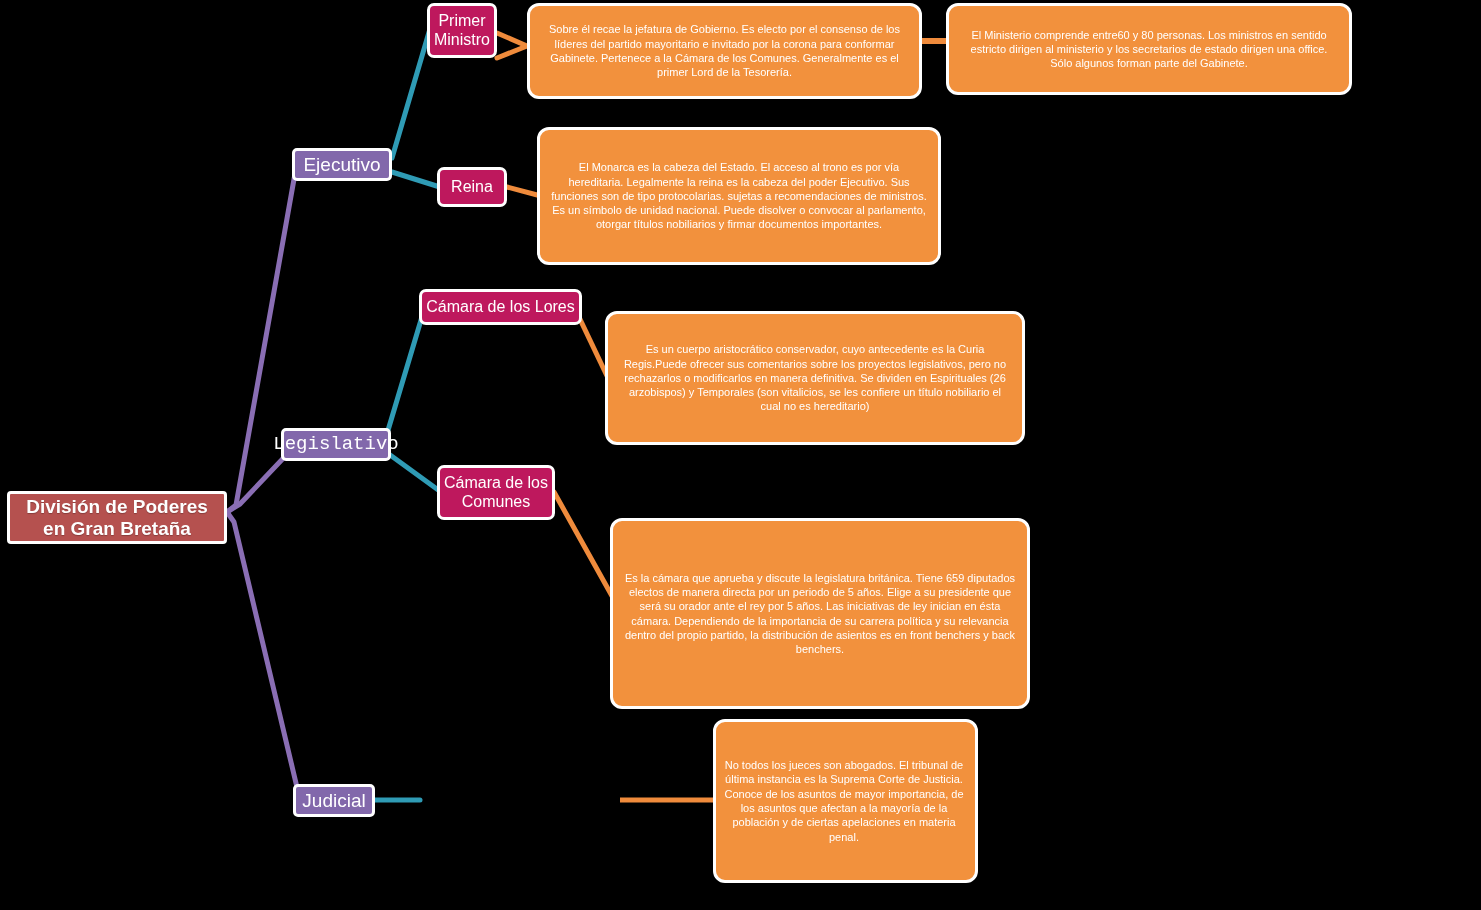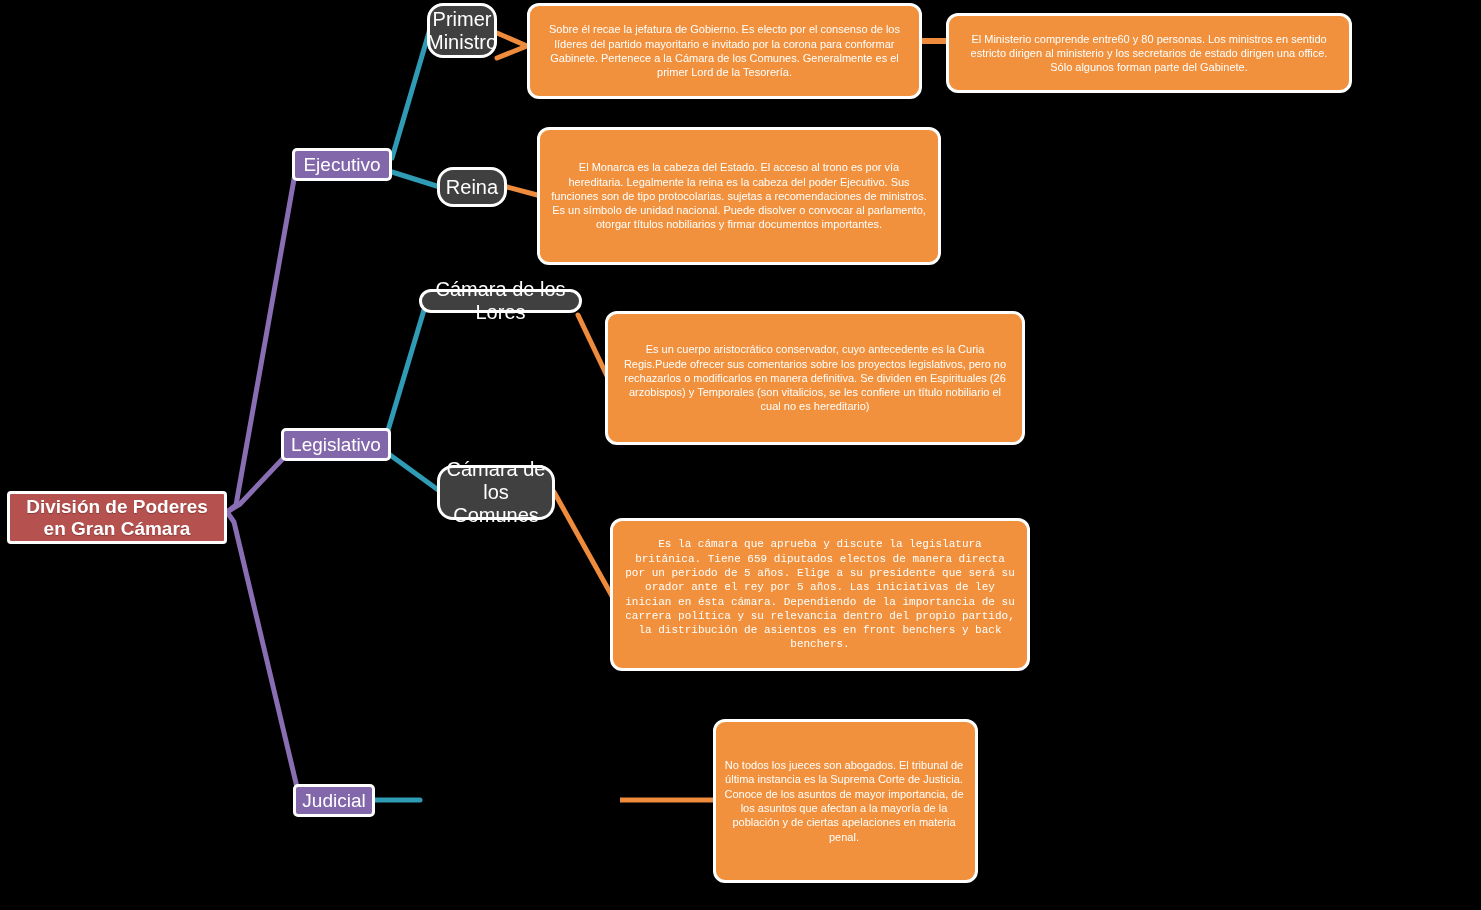--- a/index.html
+++ b/index.html
@@ -41,23 +41,23 @@
     font-size: 19px;
     border-radius: 4px;
     text-shadow: 0 1px 1px rgba(0,0,0,.25);
   }
   .node-branch {
     background: #8268ab;
     font-size: 19px;
     border-radius: 5px;
   }
   .node-topic {
-    background: #404040;
-    font-size: 20px;
-    border-radius: 16px;
+    background: #be185d;
+    font-size: 16px;
+    border-radius: 7px;
   }
   .node-note {
     background: #f2913d;
     font-size: 11px;
     border-radius: 12px;
     padding: 6px 10px;
     line-height: 1.3;
     text-align: center;
   }
   .node-note .txt { display: block; width: 100%; }
@@ -83,76 +83,76 @@
     <path d="M 922 41 L 946 41" fill="none" stroke="#ef8b3c" stroke-width="6" stroke-linecap="butt"></path>
     <path d="M 507 187 L 541 196" fill="none" stroke="#ef8b3c" stroke-width="5" stroke-linecap="round"></path>
     <path d="M 578 315 L 608 378" fill="none" stroke="#ef8b3c" stroke-width="5" stroke-linecap="round"></path>
     <path d="M 554 492 L 612 596" fill="none" stroke="#ef8b3c" stroke-width="5" stroke-linecap="round"></path>
     <path d="M 620 800 L 716 800" fill="none" stroke="#ef8b3c" stroke-width="5" stroke-linecap="butt"></path>
   </svg>
 
   <div class="node node-root" style="left:7px; top:491px; width:220px; height:53px;">
     <span>
       <span>División de Poderes</span><br>
-      <span>en Gran Cámara</span>
+      <span>en Gran Bretaña</span>
     </span>
   </div>
 
   <div class="node node-branch" style="left:292px; top:148px; width:100px; height:33px;">
     <span>Ejecutivo</span>
   </div>
 
-  <div class="node node-branch" style="left:281px; top:428px; width:110px; height:33px;">
+  <div class="node node-branch" style="left:281px; top:428px; width:110px; height:33px;font-family:Liberation Mono, monospace;">
     <span>Legislativo</span>
   </div>
 
   <div class="node node-branch" style="left:293px; top:784px; width:82px; height:33px;">
     <span>Judicial</span>
   </div>
 
   <div class="node node-topic" style="left:427px; top:3px; width:70px; height:55px;">
     <span>
       <span>Primer</span><br>
       <span>Ministro</span>
     </span>
   </div>
 
   <div class="node node-topic" style="left:437px; top:167px; width:70px; height:40px;">
     <span>Reina</span>
   </div>
 
-  <div class="node node-topic" style="left:419px; top:289px; width:163px; height:24px;">
+  <div class="node node-topic" style="left:419px; top:289px; width:163px; height:36px;">
     <span>Cámara de los Lores</span>
   </div>
 
   <div class="node node-topic" style="left:437px; top:465px; width:118px; height:55px;">
     <span>
       <span>Cámara de los</span><br>
       <span>Comunes</span>
     </span>
   </div>
 
 
   <div class="node node-note" style="left:527px; top:3px; width:395px; height:96px;">
     <span class="txt">Sobre él recae la jefatura de Gobierno. Es electo por el consenso de los líderes del partido mayoritario e invitado por la corona para conformar Gabinete. Pertenece a la Cámara de los Comunes. Generalmente es el primer Lord de la Tesorería.</span>
   </div>
 
-  <div class="node node-note" style="left:946px; top:3px; width:406px; height:80px;margin-top:10px;">
+  <div class="node node-note" style="left:946px; top:3px; width:406px; height:92px;">
     <span class="txt">El Ministerio comprende entre60 y 80 personas.  Los ministros en sentido estricto dirigen al ministerio y los secretarios de estado dirigen una office. Sólo algunos forman parte del Gabinete.</span>
   </div>
 
   <div class="node node-note" style="left:537px; top:127px; width:404px; height:138px;">
     <span class="txt">El Monarca es la cabeza del Estado. El acceso al trono es por vía hereditaria. Legalmente la reina es la cabeza del poder Ejecutivo. Sus funciones son de tipo protocolarias. sujetas a recomendaciones de ministros. Es un símbolo de unidad nacional.  Puede disolver o convocar al parlamento, otorgar títulos nobiliarios y firmar documentos importantes.</span>
   </div>
 
   <div class="node node-note" style="left:605px; top:311px; width:420px; height:134px;">
     <span class="txt">Es un cuerpo aristocrático conservador, cuyo antecedente es la Curia Regis.Puede ofrecer sus comentarios sobre los proyectos legislativos, pero no rechazarlos o modificarlos en manera definitiva. Se dividen en Espirituales (26 arzobispos) y Temporales (son vitalicios, se les confiere un título nobiliario el cual no es hereditario)</span>
   </div>
 
-  <div class="node node-note" style="left:610px; top:518px; width:420px; height:153px;font-family:Liberation Mono, monospace;">
+  <div class="node node-note" style="left:610px; top:518px; width:420px; height:191px;">
     <span class="txt">Es la cámara que aprueba y discute la legislatura británica. Tiene 659 diputados electos de manera directa por un periodo de 5 años. Elige a su presidente que será su orador ante el rey por 5 años. Las iniciativas de ley inician en ésta cámara. Dependiendo de la importancia de su carrera política y su relevancia dentro del propio partido, la distribución de asientos es en front benchers y back benchers.</span>
   </div>
 
   <div class="node node-note" style="left:713px; top:719px; width:265px; height:164px;padding-left:7px;">
     <span class="txt">No todos los jueces son abogados. El tribunal de última instancia es la Suprema Corte de Justicia. Conoce de los asuntos de mayor importancia, de los asuntos que afectan a la mayoría de la población y de ciertas apelaciones en materia penal.</span>
   </div>
 
 </div>
 
 </body></html>

